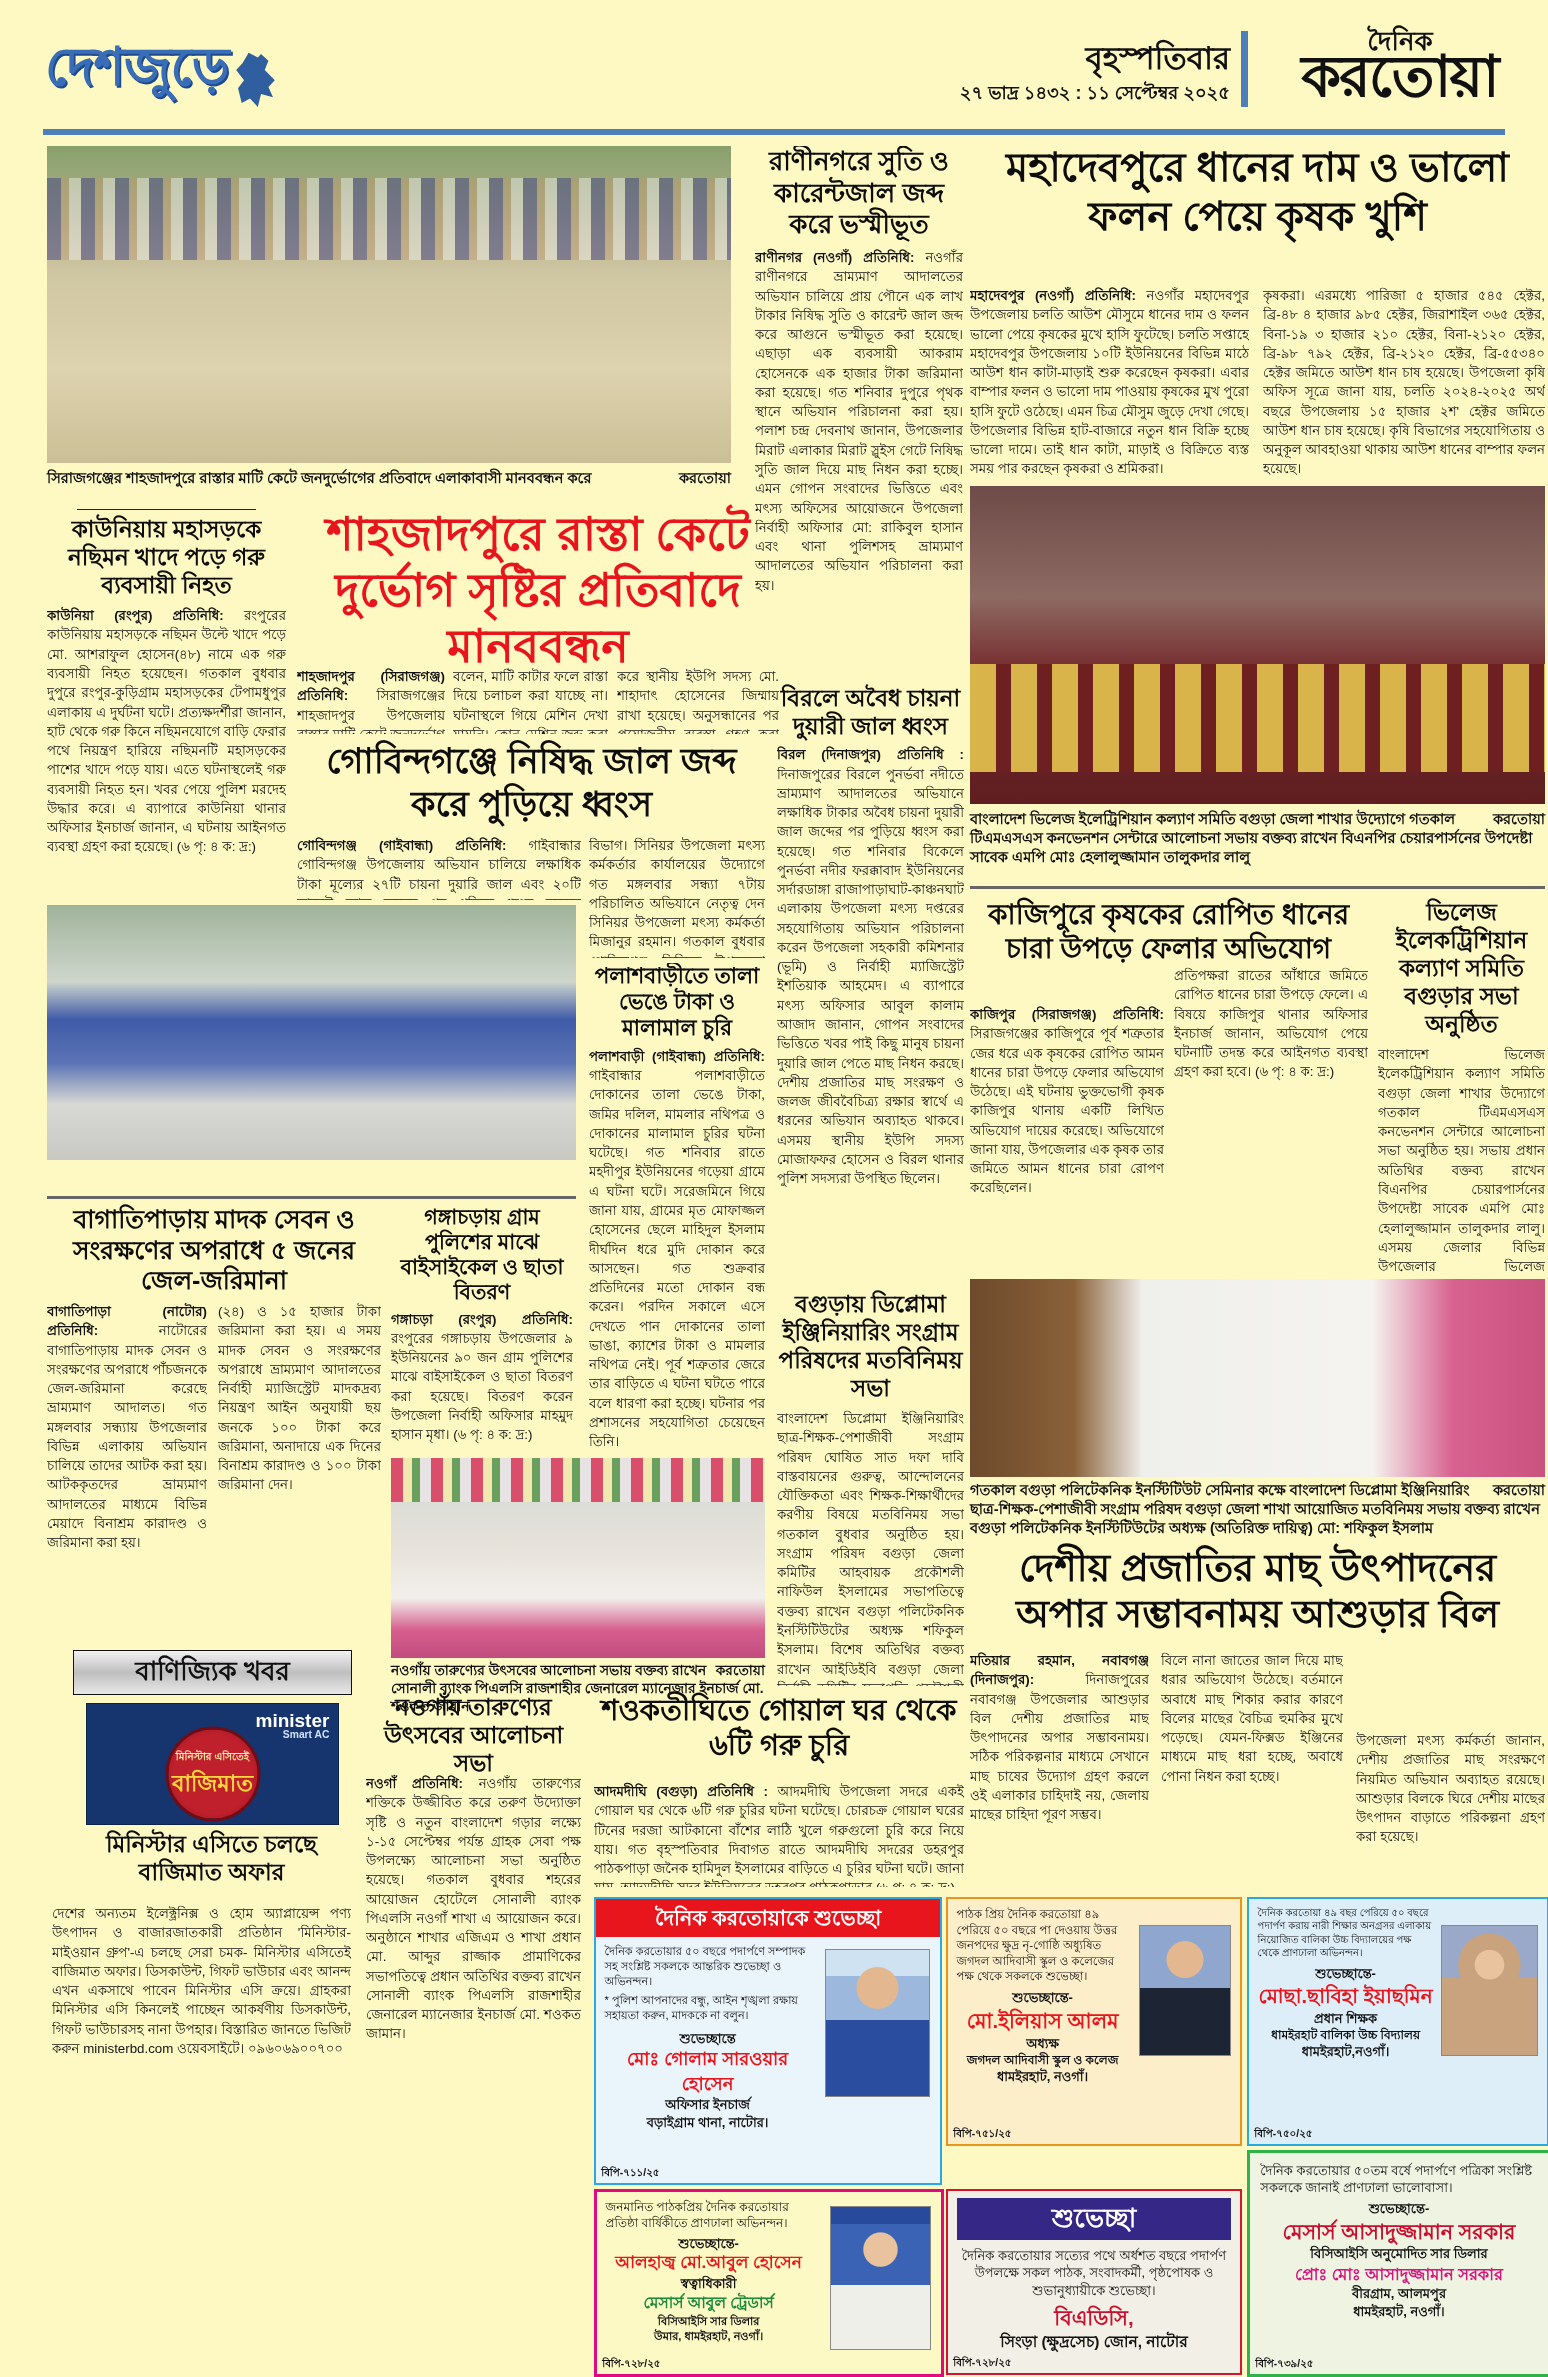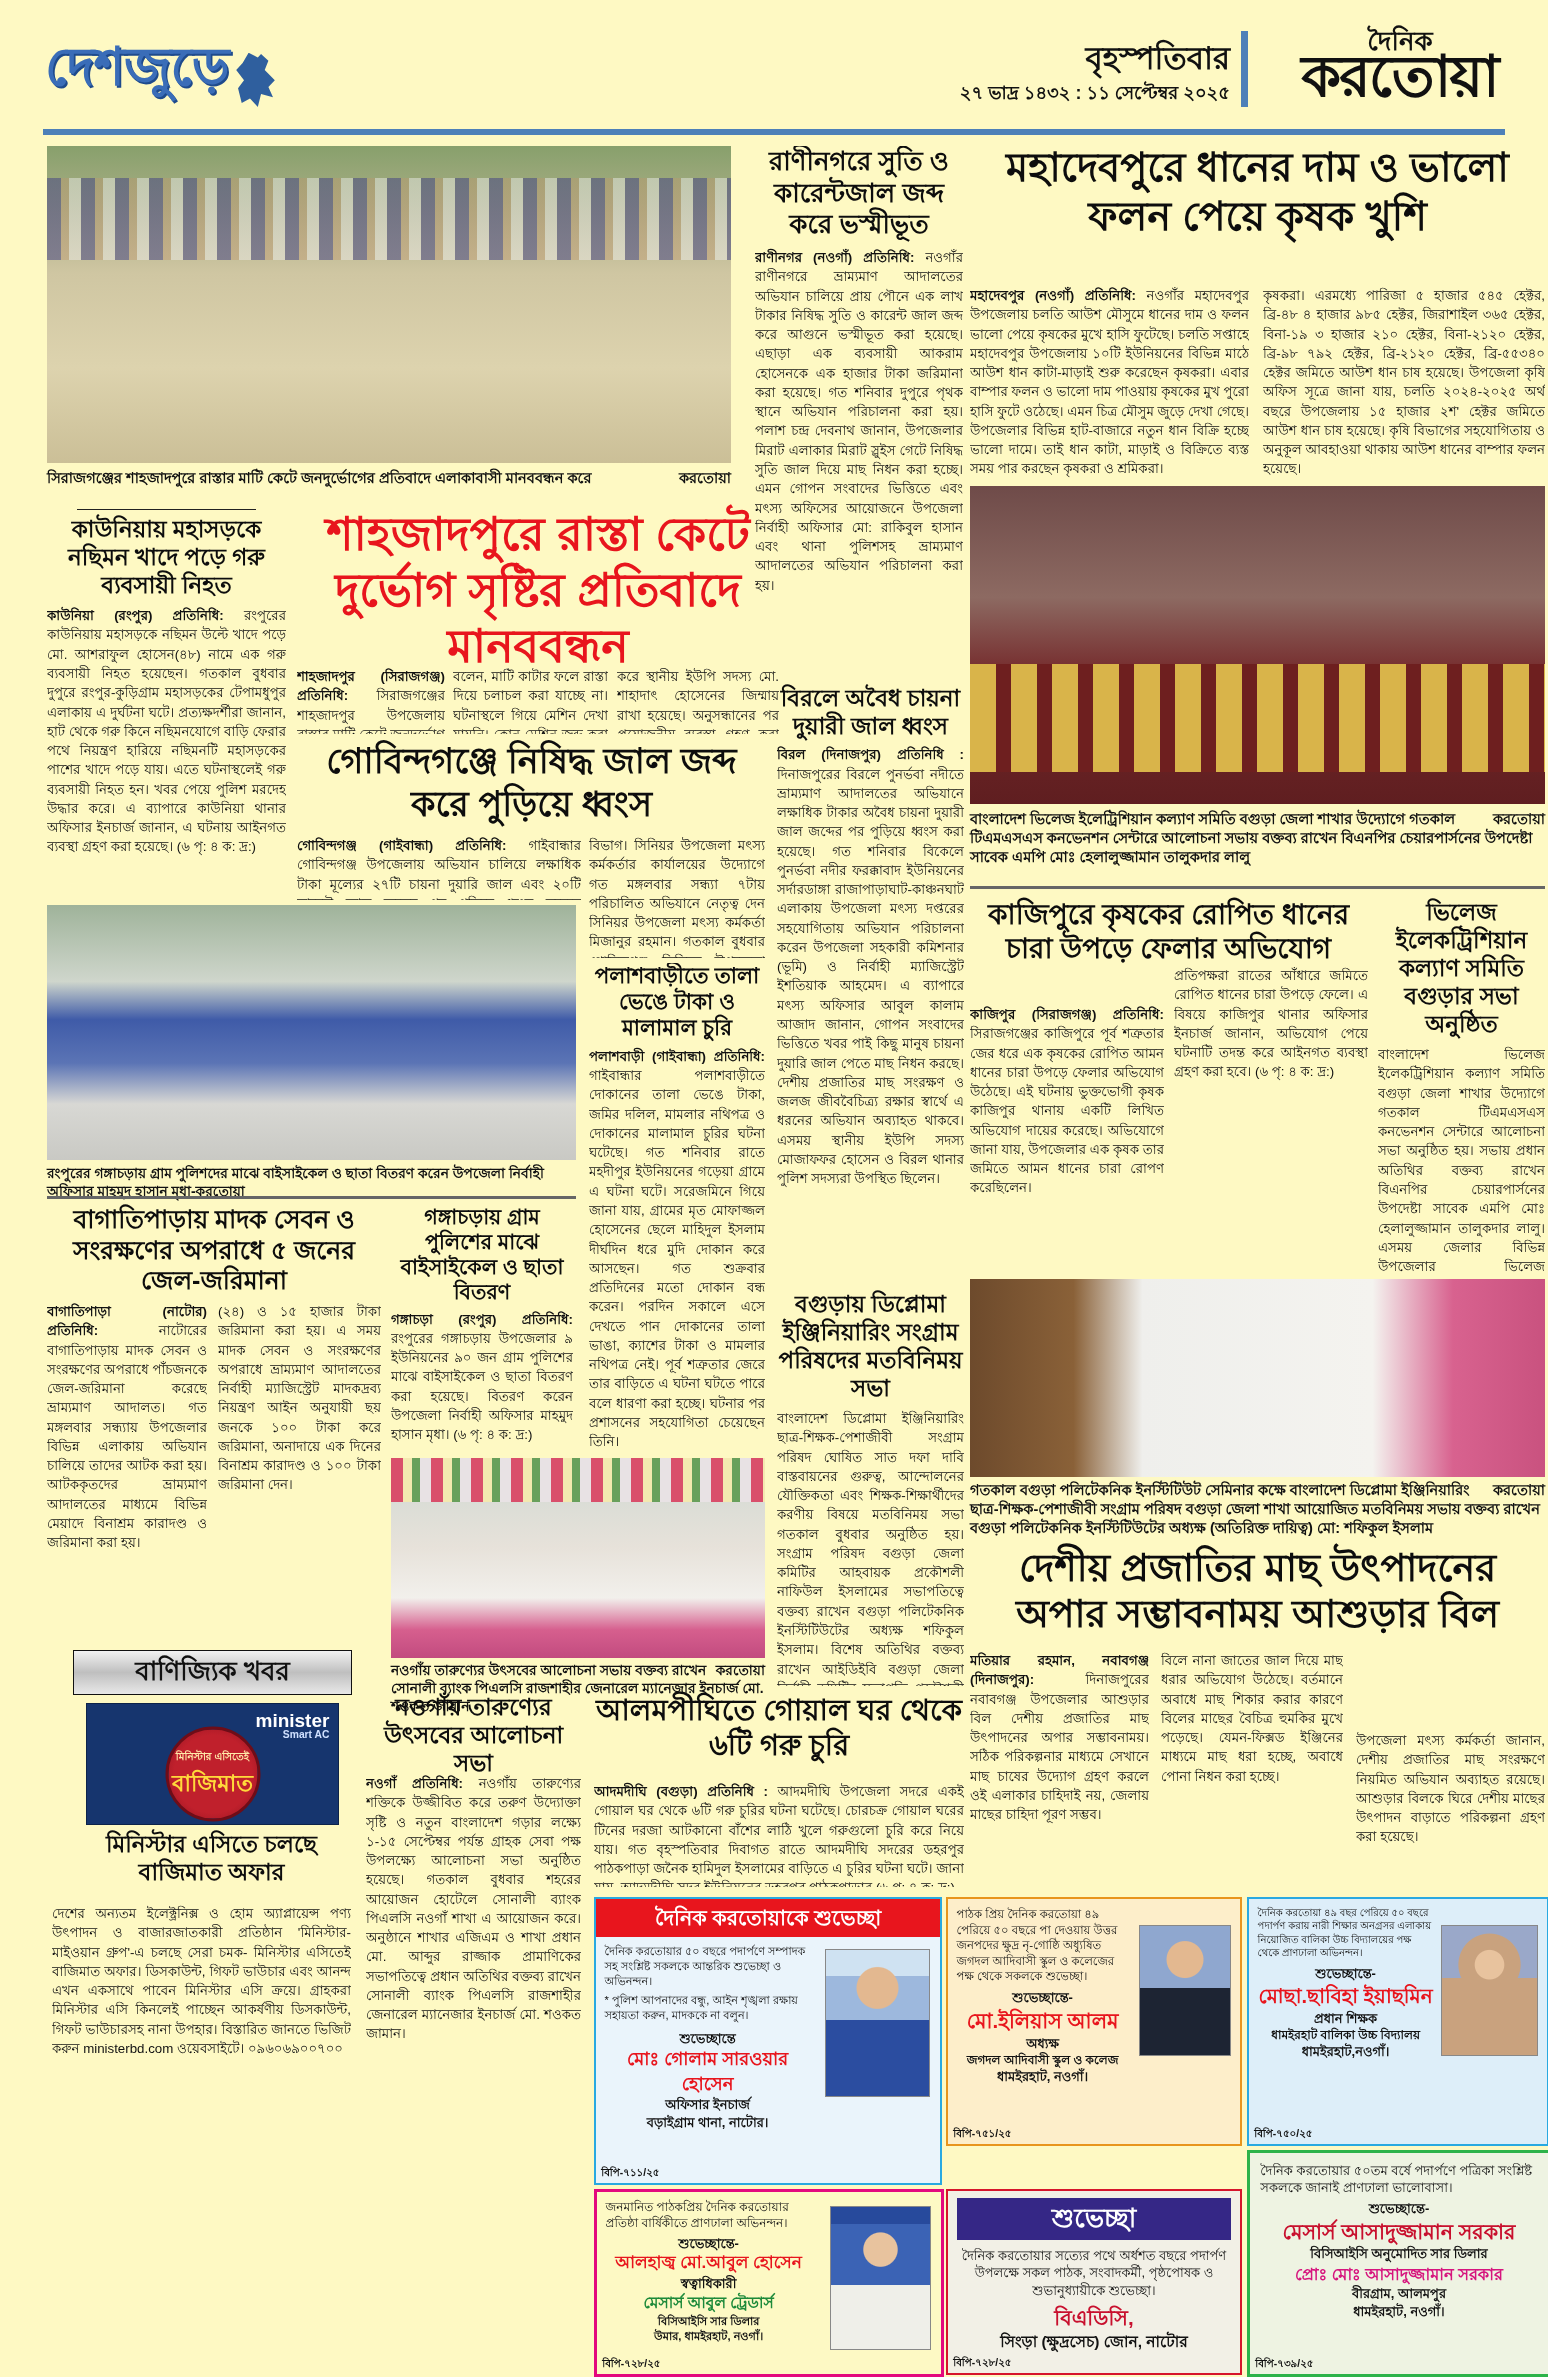--- a/index.html
+++ b/index.html
@@ -127,21 +127,20 @@
   <div class="abs body-text" style="left:617px;top:667px;width:162px;height:67px;">করে স্থানীয় ইউপি সদস্য মো. শাহাদাৎ হোসেনের জিম্মায় রাখা হয়েছে। অনুসন্ধানের পর প্রয়োজনীয় ব্যবস্থা গ্রহণ করা হবে।</div>
 
   <div class="abs hl" style="left:297px;top:740px;width:469px;font-size:35px;">গোবিন্দগঞ্জে নিষিদ্ধ জাল জব্দ করে পুড়িয়ে ধ্বংস</div>
   <div class="abs body-text" style="left:297px;top:836px;width:284px;height:64px;">
     <span class="byline">গোবিন্দগঞ্জ (গাইবান্ধা) প্রতিনিধি:</span>
     <span>গাইবান্ধার গোবিন্দগঞ্জ উপজেলায় অভিযান চালিয়ে লক্ষাধিক টাকা মূল্যের ২৭টি চায়না দুয়ারি জাল এবং ২০টি কারেন্ট জাল জব্দের পর পুড়িয়ে ধ্বংস করেছে উপজেলা মৎস্য</span>
   </div>
   <div class="abs body-text" style="left:589px;top:836px;width:176px;height:122px;">বিভাগ। সিনিয়র উপজেলা মৎস্য কর্মকর্তার কার্যালয়ের উদ্যোগে গত মঙ্গলবার সন্ধ্যা ৭টায় পরিচালিত অভিযানে নেতৃত্ব দেন সিনিয়র উপজেলা মৎস্য কর্মকর্তা মিজানুর রহমান। গতকাল বুধবার গোবিন্দগঞ্জ সিনিয়র উপজেলা মৎস্য কর্মকর্তা মো: মিজানুর রহমান সাংবাদিকদের জানান, উপজেলার করতোয়া নদীসহ বিভিন্ন জলাশয়ে বেশ কিছুদিন ধরে সরকার কর্তৃক নিষিদ্ধ (৬ পৃ: ৪ ক: দ্র:)</div>
 
   <div class="abs photo ph-bicycle" style="left:47px;top:905px;width:529px;height:255px;"></div>
-  <div class="abs caption" style="left:47px;top:1165px;width:529px;font-size:13.8px;">রংপুরের গঙ্গাচড়ায় গ্রাম পুলিশদের মাঝে বাইসাইকেল ও ছাতা বিতরণ করেন উপজেলা নির্বাহী অফিসার মাহমুদ হাসান মৃধা-করতোয়া</div>
 
   <div class="abs" style="left:589px;top:963px;width:176px;height:489px;overflow:hidden;">
     <div class="hl" style="font-size:21.5px;">পলাশবাড়ীতে তালা ভেঙে টাকা ও মালামাল চুরি</div>
     <p class="body-text" style="margin:5.2px 0 0;"><span class="byline">পলাশবাড়ী (গাইবান্ধা) প্রতিনিধি:</span>
       <span>গাইবান্ধার পলাশবাড়ীতে দোকানের তালা ভেঙে টাকা, জমির দলিল, মামলার নথিপত্র ও দোকানের মালামাল চুরির ঘটনা ঘটেছে। গত শনিবার রাতে মহদীপুর ইউনিয়নের গড়েয়া গ্রামে এ ঘটনা ঘটে। সরেজমিনে গিয়ে জানা যায়, গ্রামের মৃত মোফাজ্জল হোসেনের ছেলে মাহিদুল ইসলাম দীর্ঘদিন ধরে মুদি দোকান করে আসছেন। গত শুক্রবার প্রতিদিনের মতো দোকান বন্ধ করেন। পরদিন সকালে এসে দেখতে পান দোকানের তালা ভাঙা, ক্যাশের টাকা ও মামলার নথিপত্র নেই। পূর্ব শত্রুতার জেরে তার বাড়িতে এ ঘটনা ঘটতে পারে বলে ধারণা করা হচ্ছে। ঘটনার পর প্রশাসনের সহযোগিতা চেয়েছেন তিনি।</span></p>
   </div>
 
   <div class="abs" style="left:777px;top:684px;width:187px;height:598px;overflow:hidden;">
     <div class="hl" style="font-size:23px;">বিরলে অবৈধ চায়না দুয়ারী জাল ধ্বংস</div>
     <p class="body-text" style="margin:5.2px 0 0;"><span class="byline">বিরল (দিনাজপুর) প্রতিনিধি :</span>
@@ -214,21 +213,21 @@
   </div>
   <div class="abs hl" style="left:73px;top:1830px;width:277px;font-size:23px;">মিনিস্টার এসিতে চলছে বাজিমাত অফার</div>
   <div class="abs body-text" style="left:52px;top:1904px;width:299px;height:464px;">দেশের অন্যতম ইলেক্ট্রনিক্স ও হোম অ্যাপ্লায়েন্স পণ্য উৎপাদন ও বাজারজাতকারী প্রতিষ্ঠান 'মিনিস্টার-মাইওয়ান গ্রুপ'-এ চলছে সেরা চমক- মিনিস্টার এসিতেই বাজিমাত অফার। ডিসকাউন্ট, গিফট ভাউচার এবং আনন্দ এখন একসাথে পাবেন মিনিস্টার এসি ক্রয়ে। গ্রাহকরা মিনিস্টার এসি কিনলেই পাচ্ছেন আকর্ষণীয় ডিসকাউন্ট, গিফট ভাউচারসহ নানা উপহার। বিস্তারিত জানতে ভিজিট করুন ministerbd.com ওয়েবসাইটে। ০৯৬০৬৯০০৭০০</div>
 
   <div class="abs hl" style="left:366px;top:1693px;width:215px;font-size:23px;">নওগাঁয় তারুণ্যের উৎসবের আলোচনা সভা</div>
   <div class="abs body-text" style="left:366px;top:1774px;width:215px;height:595px;">
     <span class="byline">নওগাঁ প্রতিনিধি:</span>
     <span>নওগাঁয় তারুণ্যের শক্তিকে উজ্জীবিত করে তরুণ উদ্যোক্তা সৃষ্টি ও নতুন বাংলাদেশ গড়ার লক্ষ্যে ১-১৫ সেপ্টেম্বর পর্যন্ত গ্রাহক সেবা পক্ষ উপলক্ষ্যে আলোচনা সভা অনুষ্ঠিত হয়েছে। গতকাল বুধবার শহরের আয়োজন হোটেলে সোনালী ব্যাংক পিএলসি নওগাঁ শাখা এ আয়োজন করে। অনুষ্ঠানে শাখার এজিএম ও শাখা প্রধান মো. আব্দুর রাজ্জাক প্রামাণিকের সভাপতিত্বে প্রধান অতিথির বক্তব্য রাখেন সোনালী ব্যাংক পিএলসি রাজশাহীর জেনারেল ম্যানেজার ইনচার্জ মো. শওকত জামান।</span>
   </div>
 
-  <div class="abs hl" style="left:594px;top:1693px;width:370px;font-size:29px;">আলমপীঘিতে গোয়াল ঘর থেকে ৬টি গরু চুরি</div>
+  <div class="abs hl" style="left:594px;top:1693px;width:370px;font-size:29px;">শওকতীঘিতে গোয়াল ঘর থেকে ৬টি গরু চুরি</div>
   <div class="abs body-text" style="left:594px;top:1782px;width:370px;height:105px;">
     <span class="byline">আদমদীঘি (বগুড়া) প্রতিনিধি :</span>
     <span>আদমদীঘি উপজেলা সদরে একই গোয়াল ঘর থেকে ৬টি গরু চুরির ঘটনা ঘটেছে। চোরচক্র গোয়াল ঘরের টিনের দরজা আটকানো বাঁশের লাঠি খুলে গরুগুলো চুরি করে নিয়ে যায়। গত বৃহস্পতিবার দিবাগত রাতে আদমদীঘি সদরের ডহরপুর পাঠকপাড়া জনৈক হামিদুল ইসলামের বাড়িতে এ চুরির ঘটনা ঘটে। জানা যায়, আদমদীঘি সদর ইউনিয়নের ডহরপুর পাঠকপাড়ার (৬ পৃ: ৪ ক: দ্র:)</span>
   </div>
 
   <div class="abs ad ad1" style="left:594px;top:1897px;width:344px;height:284px;">
     <div class="banner" style="background:#e8151d;font-size:20.6px;padding:5.2px 0;">দৈনিক করতোয়াকে শুভেচ্ছা</div>
     <div style="position:absolute;left:8.6px;top:45px;width:206px;">
       <div style="font-size:11.2px;">দৈনিক করতোয়ার ৫০ বছরে পদার্পণে সম্পাদক সহ সংশ্লিষ্ট সকলকে আন্তরিক শুভেচ্ছা ও অভিনন্দন।</div>
       <div style="font-size:11.2px;margin-top:3.4px;">* পুলিশ আপনাদের বন্ধু, আইন শৃঙ্খলা রক্ষায় সহায়তা করুন, মাদককে না বলুন।</div>

